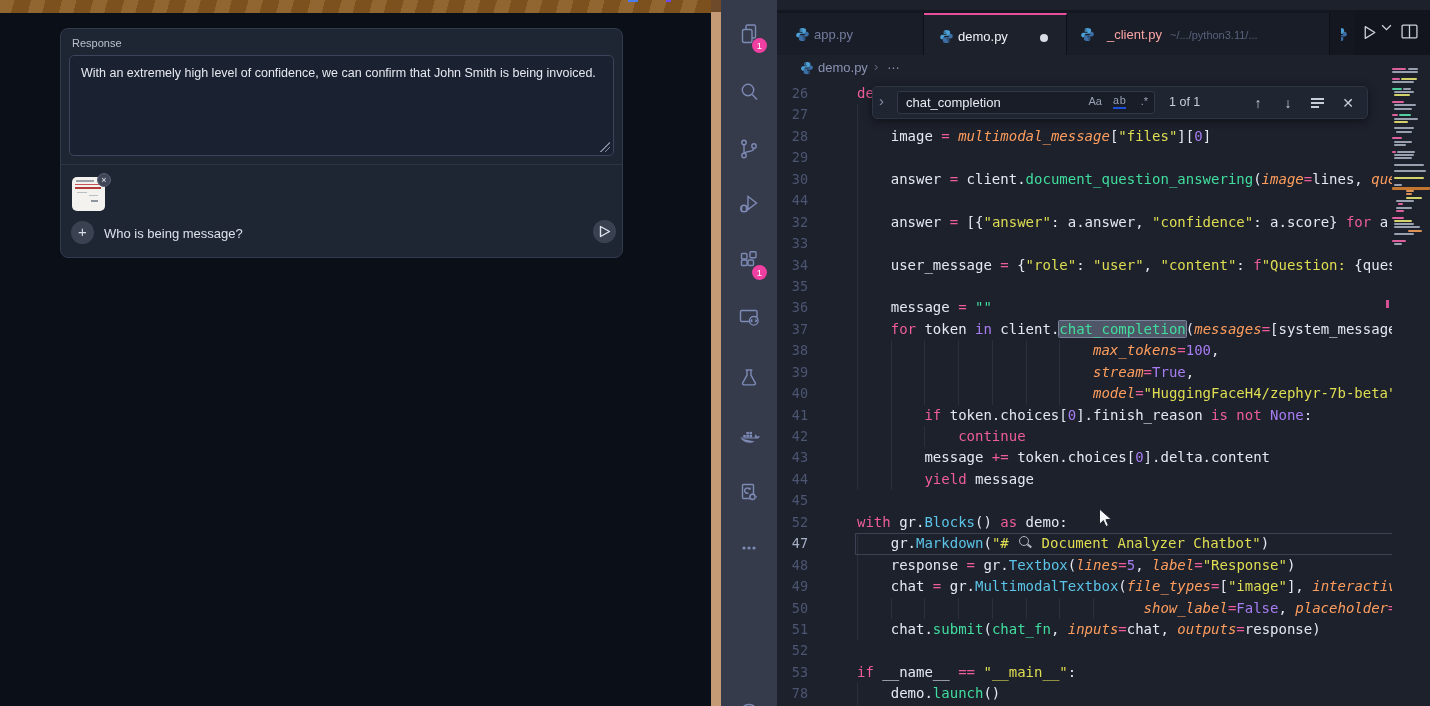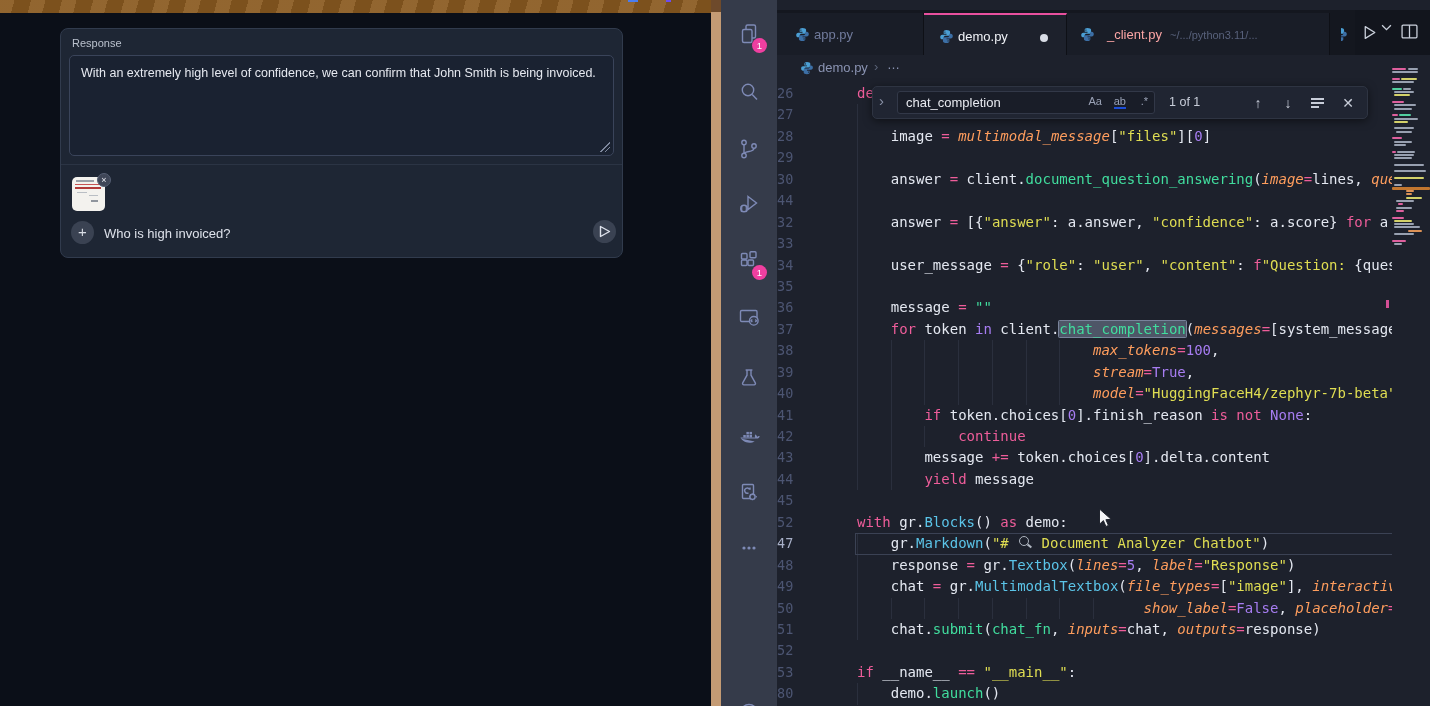--- a/index.html
+++ b/index.html
@@ -68,21 +68,21 @@
   .run-btn{left:6px;} .run-drop{left:26px;top:18px;} .split-btn{left:46px;}
   
   .breadcrumb{position:absolute;left:0;top:45px;width:653px;height:26px;background:#1d212c;font-size:13px;}
   .bc-icon{position:absolute;left:23px;top:6px;}
   .bc-file{position:absolute;left:41px;top:5px;color:#8a93b2;cursor:pointer;}
   .bc-sep{position:absolute;left:97px;top:4px;color:#5a6378;}
   .bc-more{position:absolute;left:110px;top:2px;color:#8a93b2;cursor:pointer;}
   
   #code-lines{position:absolute;left:0;top:71px;width:615px;bottom:0;overflow:hidden;padding-top:2px;background:#1d212c;}
   .crow{position:relative;height:21.45px;}
-  .crow .ln{position:absolute;left:0;top:0;width:46px;text-align:left;color:#4c5572;
+  .crow .ln{position:absolute;left:0;top:0;width:46px;text-align:center;color:#4c5572;
     font:13.5px/21.45px "DejaVu Sans Mono",monospace;}
   .crow.cur .ln{color:#a8b0c8;}
   .crow.cur::after{content:'';position:absolute;left:78px;right:0;top:0;bottom:0;
     border:1px solid #3b4254;border-right:none;pointer-events:none;}
   .ctext{position:absolute;left:80px;top:0;white-space:pre;font:14px/21.45px "DejaVu Sans Mono",monospace;}
   .guide{position:absolute;top:0;bottom:0;width:1px;background:#2a2f3d;}
   .tok-t{color:#e4e8f1}.tok-k{color:#ee5d9a}.tok-v{color:#a77df2}.tok-s{color:#dfdd52}
   .tok-f{color:#41dd9e}.tok-c{color:#5bc4e8}.tok-p{color:#fe9d5d;font-style:italic}
   .tok-m{background:#4e5667;box-shadow:0 0 0 1px #79839b;border-radius:1px;}
   .tok-e{display:inline-block;width:16px;height:13px;position:relative;vertical-align:-1px;}
@@ -90,21 +90,21 @@
   .tok-e::after{content:'';position:absolute;left:10px;top:9px;width:5px;height:1.8px;background:#aeb5bf;transform:rotate(40deg);}
   
   .findw{position:absolute;left:95px;top:76px;width:496px;height:33px;background:#202532;
     border:1px solid #2e3442;border-radius:5px;box-sizing:border-box;box-shadow:0 2px 8px rgba(0,0,0,.5);z-index:5;}
   .fw-chev{position:absolute;left:6px;top:5px;color:#8a92a8;font-size:15px;cursor:pointer;}
   .fw-input{position:absolute;left:24px;top:4px;width:258px;height:23px;background:#191d28;
     border:1px solid #323848;border-radius:3px;box-sizing:border-box;}
   .fw-query{position:absolute;left:8px;top:0;width:155px;height:21px;background:transparent;border:none;
     color:#e8eaf0;font-size:13px;font-family:"Liberation Sans",sans-serif;outline:none;padding:0;}
   .fw-tog{position:absolute;top:3px;color:#9aa2b6;font-size:11px;cursor:pointer;}
-  .fw-aa{right:52px;} .fw-ab{right:28px;border-bottom:2px solid #1d4ed8;} .fw-re{right:6px;}
+  .fw-aa{right:52px;} .fw-ab{right:28px;border-bottom:2px solid #1d4ed8;font-family:Liberation Mono, monospace;} .fw-re{right:6px;}
   .fw-count{position:absolute;left:296px;top:8px;color:#c8cdd9;font-size:12.5px;}
   .fw-btn{position:absolute;top:5px;width:22px;height:22px;text-align:center;line-height:22px;
     color:#c8cdd9;font-size:14px;cursor:pointer;}
   .fw-up{left:374px;} .fw-down{left:404px;} .fw-sel{left:434px;} .fw-close{left:464px;}
   .fw-sel i{display:block;position:absolute;left:4px;height:1.5px;background:#c8cdd9;}
   .fw-sel i:nth-child(1){top:6px;width:13px;}
   .fw-sel i:nth-child(2){top:10px;width:13px;}
   .fw-sel i:nth-child(3){top:14px;width:8px;}
   
   #minimap{position:absolute;left:615px;top:45px;width:38px;bottom:0;background:#1d212c;cursor:pointer;}
@@ -133,21 +133,21 @@
       <div class="thumb">
         <i class="t-g1"></i>
           <i class="t-red1"></i>
           <i class="t-red2"></i>
           <i class="t-g2"></i>
           <i class="t-g3"></i>
           <i class="t-g4"></i>
       </div>
       <div class="thumb-close">×</div>
       <div class="plus-btn">+</div>
-      <div class="chat-text">Who is high invoiced?</div>
+      <div class="chat-text">Who is being message?</div>
       <div class="send-btn">
         <svg width="12" height="13" viewBox="0 0 12 13">
           <polygon points="1.5,1.5 10.5,6.5 1.5,11.5" fill="none" stroke="#dfe3ec" stroke-width="1.4" stroke-linejoin="round"></polygon>
         </svg>
       </div>
     </div>
   </div>
 
   <div class="win-strip">
     <div class="win-strip-cap"></div>
@@ -458,21 +458,21 @@
           </div>
           <div class="crow">
             <span class="ln">52</span>
             <span class="ctext"></span>
           </div>
           <div class="crow">
             <span class="ln">53</span>
             <span class="ctext"><span class="tok-k">if</span><span class="tok-t"> __name__ </span><span class="tok-k">==</span><span class="tok-t"> </span><span class="tok-s">"__main__"</span><span class="tok-t">:</span></span>
           </div>
           <div class="crow">
-            <span class="ln">80</span>
+            <span class="ln">78</span>
             <i class="guide" style="left: 80px;"></i>
             <span class="ctext"><span class="tok-t">    demo.</span><span class="tok-f">launch</span><span class="tok-t">()</span></span>
           </div>
           <div class="crow">
             <span class="ln">55</span>
             <span class="ctext"></span>
           </div>
         </div>
 
       <div class="findw">

